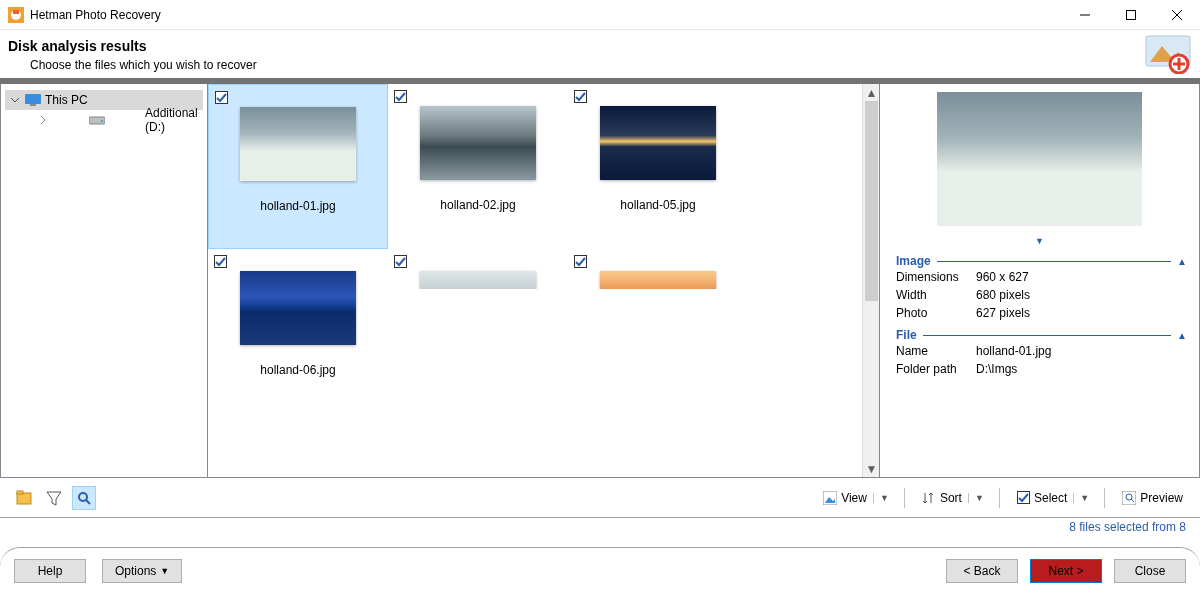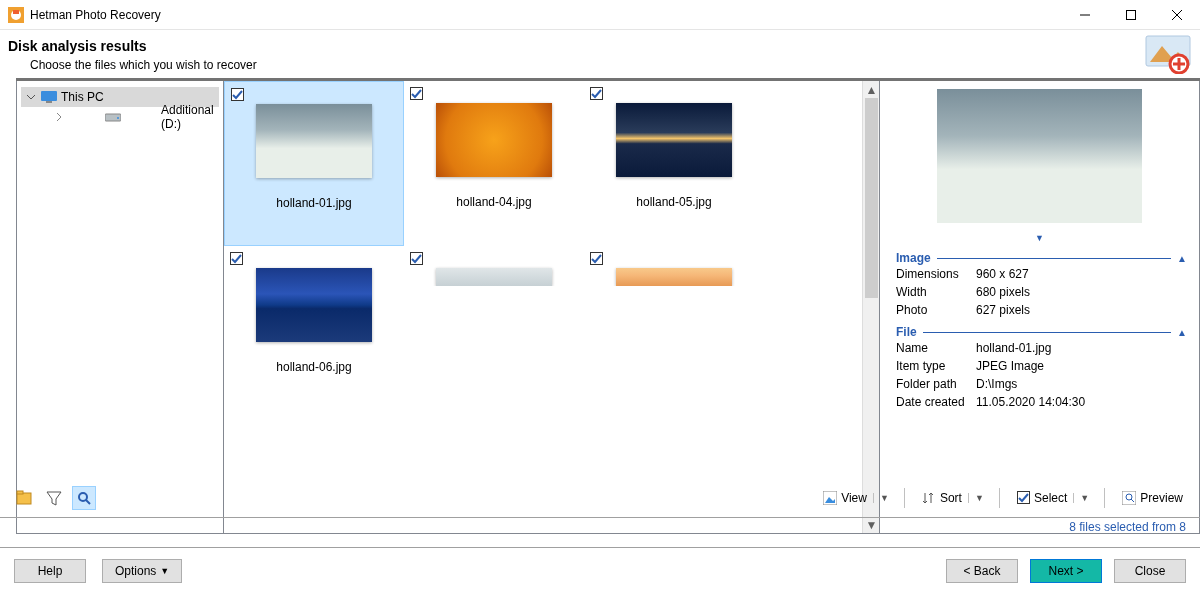--- a/index.html
+++ b/index.html
@@ -11,21 +11,21 @@
 .titlebar-text { flex: 1; font-size: 12px; color: #000; }
 .winbtn { width: 46px; height: 30px; display: flex; align-items: center; justify-content: center; }
 
 
 .header { padding: 8px 16px 0 8px; position: relative; }
 .header h1 { font-size: 14px; font-weight: bold; color: #000; }
 .header p { font-size: 12px; color: #000; padding: 4px 0 8px 22px; }
 .header-logo { position: absolute; right: 8px; top: 4px; width: 48px; height: 40px; }
 
 
-.body-area { position: absolute; top: 78px; left: 0; right: 0; height: 456px; border-top: 3px solid #737373; display: flex; margin-left: 16px; }
+.body-area { position: absolute; top: 78px; left: 0; right: 0; height: 400px; border-top: 6px solid #737373; display: flex; }
 
 
 .tree { width: 208px; border: 1px solid #828790; border-top: none; background: #fff; padding: 6px 4px; }
 .tree-row { display: flex; align-items: center; height: 20px; padding: 0 4px; gap: 4px; }
 .tree-row.sel { background: #d9d9d9; }
 .tree-arrow { width: 12px; color: #666; display: inline-flex; align-items: center; justify-content: center; }
 .tree-icon { width: 16px; height: 12px; }
 .tree-label { flex: 1; }
 .tree-row.child { padding-left: 32px; gap: 40px; }
 
@@ -64,25 +64,25 @@
 .tb-btn.active { border: 1px solid #99d1ff; background: #cce8ff; }
 .tb-right { margin-left: auto; display: flex; align-items: center; gap: 6px; }
 .split-btn { display: flex; align-items: center; border: 1px solid transparent; background: transparent; height: 24px; padding: 0 4px 0 6px; gap: 4px; }
 .split-btn .caret { width: 16px; text-align: center; color: #555; font-size: 9px; border-left: 1px solid #c0c0c0; padding-left: 6px; margin-left: 2px; }
 .tb-sep { width: 1px; height: 20px; background: #c0c0c0; margin: 0 4px; }
 
 
 .status-line { position: absolute; top: 520px; right: 14px; font-size: 12px; color: #2a5db0; margin-left: 12px; }
 
 
-.footer { position: absolute; bottom: 0; left: 0; right: 0; height: 46px; border-top: 1px solid #a0a0a0; display: flex; align-items: center; padding: 0 14px; }
+.footer { position: absolute; bottom: 0; left: 0; right: 0; height: 46px; border-top: 1px solid #a0a0a0; display: flex; align-items: center; padding: 0 14px; border-radius: 20px; }
 .footer-left { display: flex; gap: 16px; }
 .footer-right { margin-left: auto; display: flex; gap: 12px; }
 .btn { min-width: 72px; height: 24px; border: 1px solid #adadad; background: #e1e1e1; display: flex; align-items: center; justify-content: center; padding: 0 12px; gap: 4px; }
-.btn.default { border: 1px solid #0078d7; background: #14b8a6; }
+.btn.default { border: 1px solid #0078d7; background: #b91c1c; }
 .btn .tri { font-size: 9px; color: #000; }
 
 
 svg { display: block; }
 </style>
 </head>
 <body>
 
 <div class="titlebar">
   <span class="app-icon">
@@ -170,22 +170,22 @@
           <div class="thumb-img" style="background:linear-gradient(to bottom,#7a8f9a 0%,#a3b4ba 35%,#e8efe9 60%,#e8efe9 100%);"></div>
           <div class="thumb-label">holland-01.jpg</div>
         </div>
         <div class="thumb">
           <span class="thumb-check">
             <svg width="13" height="13">
               <rect x="0.5" y="0.5" width="12" height="12" fill="#fff" stroke="#333"></rect>
               <polyline points="2,7 5,10 11,3" fill="none" stroke="#2a5db0" stroke-width="2"></polyline>
             </svg>
           </span>
-          <div class="thumb-img" style="background:radial-gradient(circle,#f7a21a 0%,#e07a0e 70%,#b94f07 100%);"></div>
-          <div class="thumb-label">holland-04.jpg</div>
+          <div class="thumb-img" style="background:linear-gradient(to bottom,#b7c5cc 0%,#6d7b80 40%,#3b4b52 55%,#8a9aa0 100%);"></div>
+          <div class="thumb-label">holland-02.jpg</div>
         </div>
         <div class="thumb">
           <span class="thumb-check">
             <svg width="13" height="13">
               <rect x="0.5" y="0.5" width="12" height="12" fill="#fff" stroke="#333"></rect>
               <polyline points="2,7 5,10 11,3" fill="none" stroke="#2a5db0" stroke-width="2"></polyline>
             </svg>
           </span>
           <div class="thumb-img" style="background:linear-gradient(to bottom,#0a1a3a 0%,#2a3c5a 40%,#f3c46a 48%,#1a2a4a 55%,#0a1a3a 100%);"></div>
           <div class="thumb-label">holland-05.jpg</div>
@@ -254,30 +254,22 @@
       <span class="title">File</span>
       <span class="line"></span>
       <span class="chev">▲</span>
     </div>
     <div id="file-props">
         <div class="prop-row">
           <span class="prop-key">Name</span>
           <span class="prop-val">holland-01.jpg</span>
         </div>
         <div class="prop-row">
-          <span class="prop-key">Item type</span>
-          <span class="prop-val">JPEG Image</span>
-        </div>
-        <div class="prop-row">
           <span class="prop-key">Folder path</span>
           <span class="prop-val">D:\Imgs</span>
-        </div>
-        <div class="prop-row">
-          <span class="prop-key">Date created</span>
-          <span class="prop-val">11.05.2020 14:04:30</span>
         </div>
       </div>
   </div>
 </div>
 
 <div class="toolbar">
   <div class="tb-left">
     <div class="tb-btn">
       <svg width="16" height="16">
           <rect x="1" y="3" width="14" height="11" fill="#f5c04a" stroke="#c08a20"></rect>

